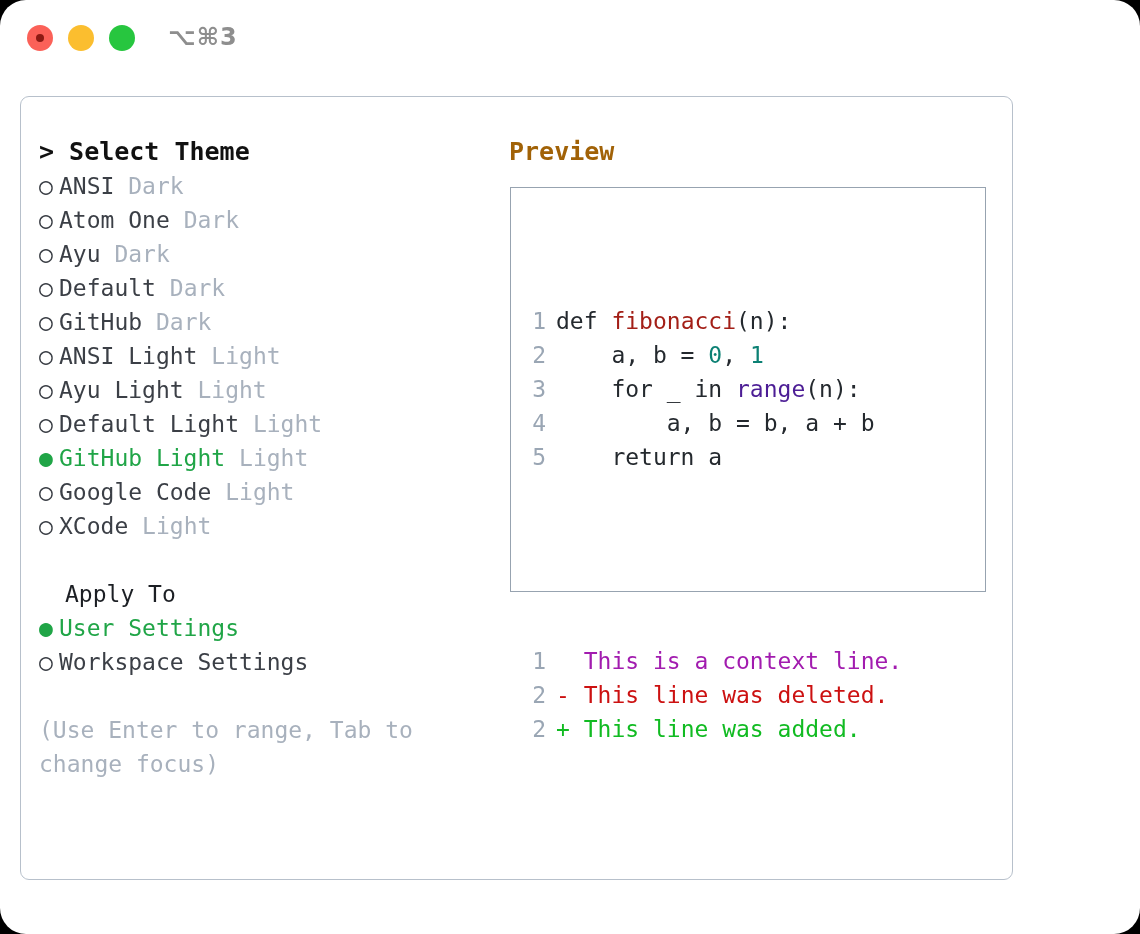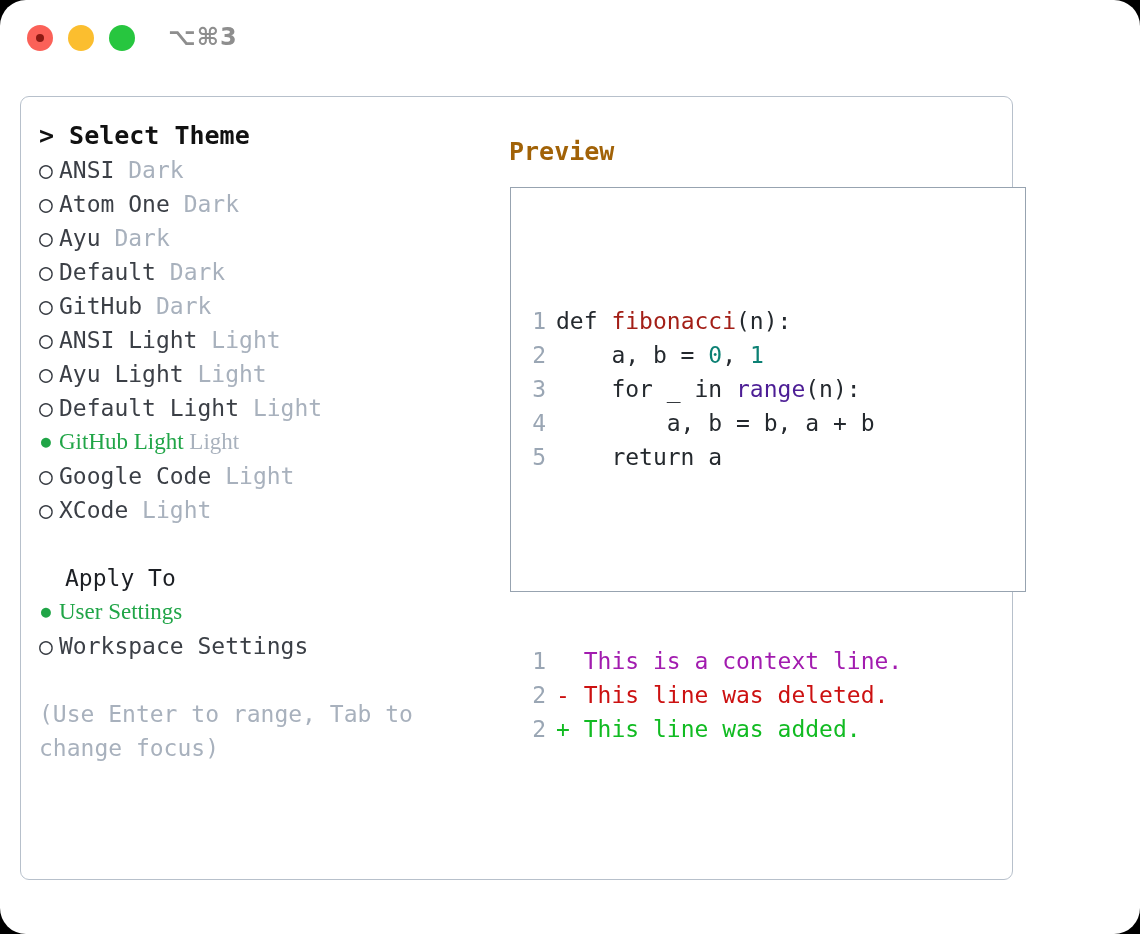--- a/index.html
+++ b/index.html
@@ -84,21 +84,21 @@
   .columns {
     position: absolute;
     left: 0; top: 0;
     width: 100%; height: 100%;
   }
 
   
   .left-col {
     position: absolute;
     left: 18px;
-    top: 22px;
+    top: 38px;
     width: 445px;
   }
 
   .list-header {
     font-size: 25px;
     font-weight: bold;
     color: #111111;
     line-height: 34px;
     white-space: pre;
     margin-bottom: 0px;
@@ -108,21 +108,21 @@
     font-size: 23px;
     line-height: 34px;
     color: #3b3f46;
     white-space: pre;
     display: block;
   }
   .opt-row .bullet {
     display: inline-block;
     width: 20px;
   }
-  .opt-row.selected { color: #20a547; font-family: Liberation Serif, serif; }
+  .opt-row.selected { color: #20a547; }
   .opt-row.selected .bullet { color: #20a547; }
   .opt-cat {
     color: #a8b1bd;
   }
 
   .section-gap { height: 34px; }
 
   .subheader {
     font-size: 23px;
     line-height: 34px;
@@ -150,21 +150,21 @@
   .preview-title {
     font-size: 25px;
     font-weight: bold;
     color: #a16207;
     line-height: 34px;
     margin-bottom: 18px;
     margin-left: 8px;
   }
   .preview-box {
     margin-left: 9px;
-    width: 516px;
+    width: 476px;
     height: 405px;
     box-sizing: border-box;
     border: 1.6px solid #97a3b0;
     background: #ffffff;
     position: relative;
     text-decoration: underline;
   }
   .code {
     position: absolute;
     left: 13px;

